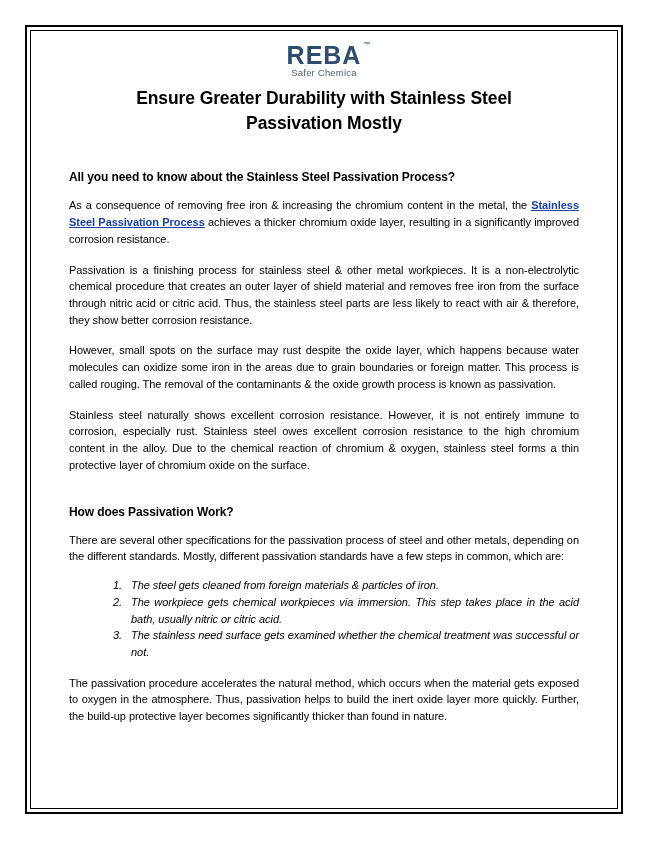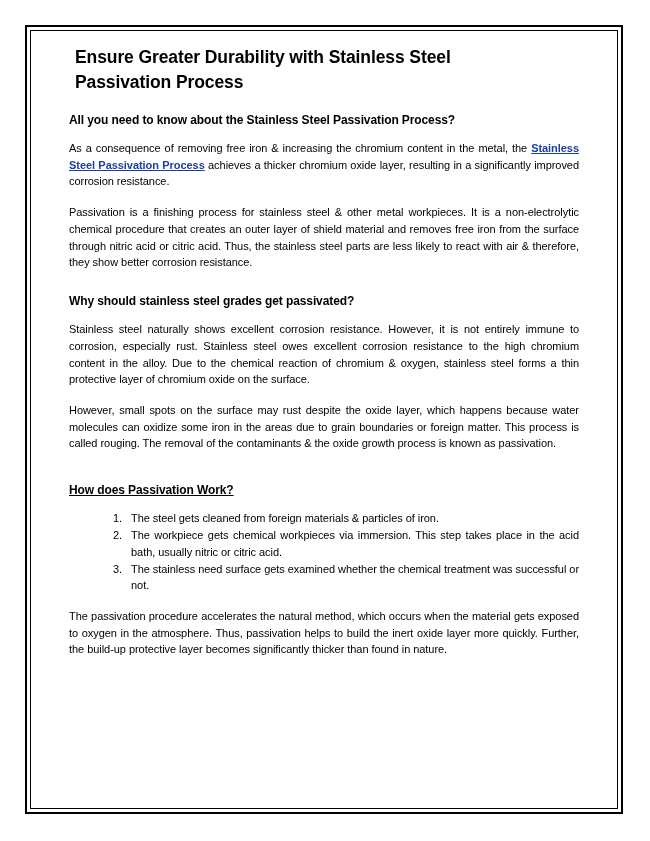--- a/index.html
+++ b/index.html
@@ -79,40 +79,40 @@
   .logo-tagline {
     margin-top: 0px;
     font-size: 9.5px;
     color: #4a6077;
     letter-spacing: 0.2px;
     font-family: "Liberation Sans", sans-serif;
   }
 
   
   .doc-title {
-    text-align: left;
+    text-align: center;
     font-size: 17.5px;
     font-weight: bold;
     line-height: 1.45;
-    margin: 8px 6px 16px 6px;
+    margin: 8px 6px 33px 6px;
     color: #000000;
     letter-spacing: -0.1px;
   }
   .doc-title .tline { display: block; }
 
   
   .sec-heading {
     font-size: 12px;
     font-weight: bold;
     margin: 0 0 12px 0;
     line-height: 1.35;
     letter-spacing: -0.1px;
   }
   .sec-heading.gap-top { margin-top: 22px; }
-  .sec-heading.gap-top-lg { margin-top: 30px; text-decoration: underline; }
+  .sec-heading.gap-top-lg { margin-top: 30px; }
 
   p.body {
     font-size: 11px;
     line-height: 1.52;
     text-align: justify;
     margin: 0 0 14px 0;
     letter-spacing: -0.05px;
   }
   p.body.tight { margin-bottom: 10px; }
 
@@ -122,53 +122,61 @@
     font-weight: bold;
   }
 
   ol.steps {
     font-size: 11px;
     line-height: 1.52;
     margin: 12px 0 14px 0;
     padding-left: 56px;
     text-align: justify;
     letter-spacing: -0.05px;
+    font-style: italic;
   }
   ol.steps li {
     margin-bottom: 0px;
     padding-left: 6px;
   }
 </style>
 </head>
 <body>
 
 <div class="page-frame">
 <div class="page-frame-inner">
 <div class="page-content">
 
+  <div class="logo-block">
+    <div class="logo-wordmark">
+      <span>REBA</span>
+      <span class="logo-tm">™</span>
+    </div>
+    <div class="logo-tagline">Safer Chemica</div>
+  </div>
 
   <h1 class="doc-title">
     <span class="tline">Ensure Greater Durability with Stainless Steel</span>
-    <span class="tline">Passivation Process</span>
+    <span class="tline">Passivation Mostly</span>
   </h1>
 
   <h2 class="sec-heading">All you need to know about the Stainless Steel Passivation Process?</h2>
 
   <p class="body"><span>As a consequence of removing free iron &amp; increasing the chromium content in the metal, the </span><a class="inline-link" href="#">Stainless Steel Passivation Process</a><span> achieves a thicker chromium oxide layer, resulting in a significantly improved corrosion resistance.</span></p>
 
   <p class="body">Passivation is a finishing process for stainless steel &amp; other metal workpieces. It is a non-electrolytic chemical procedure that creates an outer layer of shield material and removes free iron from the surface through nitric acid or citric acid. Thus, the stainless steel parts are less likely to react with air &amp; therefore, they show better corrosion resistance.</p>
 
-  <h2 class="sec-heading gap-top">Why should stainless steel grades get passivated?</h2>
+
+  <p class="body">However, small spots on the surface may rust despite the oxide layer, which happens because water molecules can oxidize some iron in the areas due to grain boundaries or foreign matter. This process is called rouging. The removal of the contaminants &amp; the oxide growth process is known as passivation.</p>
 
   <p class="body">Stainless steel naturally shows excellent corrosion resistance. However, it is not entirely immune to corrosion, especially rust. Stainless steel owes excellent corrosion resistance to the high chromium content in the alloy. Due to the chemical reaction of chromium &amp; oxygen, stainless steel forms a thin protective layer of chromium oxide on the surface.</p>
 
-  <p class="body">However, small spots on the surface may rust despite the oxide layer, which happens because water molecules can oxidize some iron in the areas due to grain boundaries or foreign matter. This process is called rouging. The removal of the contaminants &amp; the oxide growth process is known as passivation.</p>
-
   <h2 class="sec-heading gap-top-lg">How does Passivation Work?</h2>
 
+  <p class="body tight">There are several other specifications for the passivation process of steel and other metals, depending on the different standards. Mostly, different passivation standards have a few steps in common, which are:</p>
 
   <ol class="steps">
     <li>The steel gets cleaned from foreign materials &amp; particles of iron.</li>
     <li>The workpiece gets chemical workpieces via immersion. This step takes place in the acid bath, usually nitric or citric acid.</li>
     <li>The stainless need surface gets examined whether the chemical treatment was successful or not.</li>
   </ol>
 
   <p class="body">The passivation procedure accelerates the natural method, which occurs when the material gets exposed to oxygen in the atmosphere. Thus, passivation helps to build the inert oxide layer more quickly. Further, the build-up protective layer becomes significantly thicker than found in nature.</p>
 
 </div>

